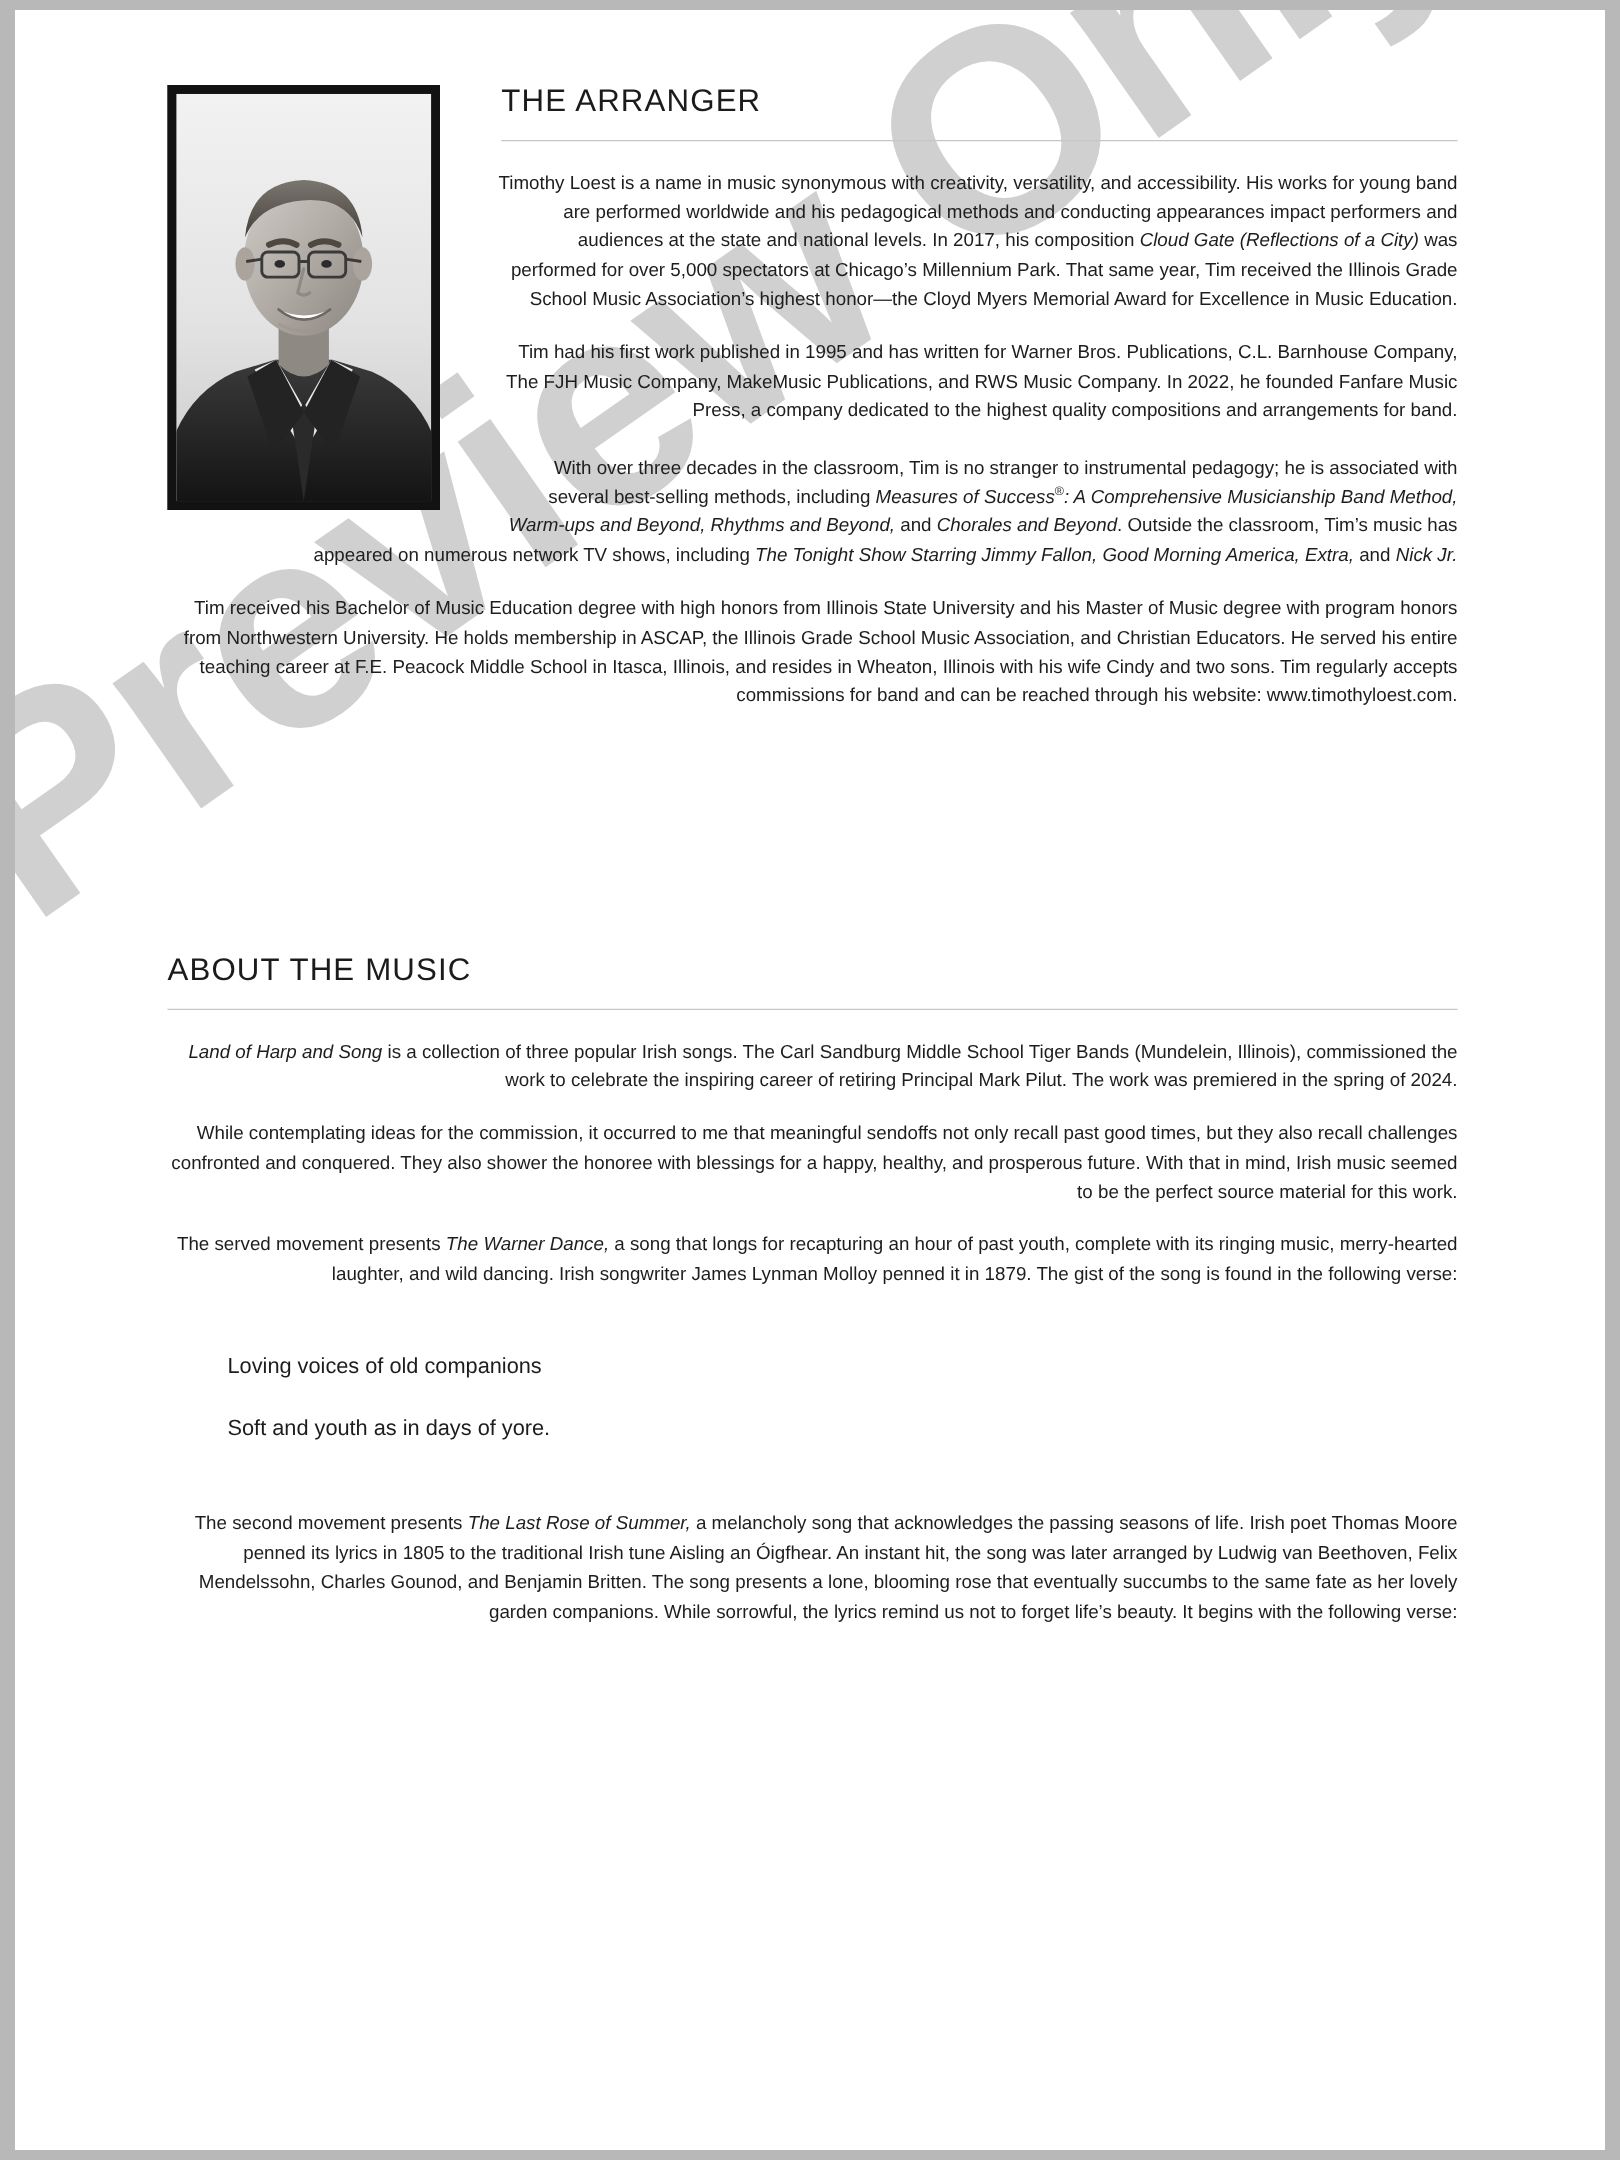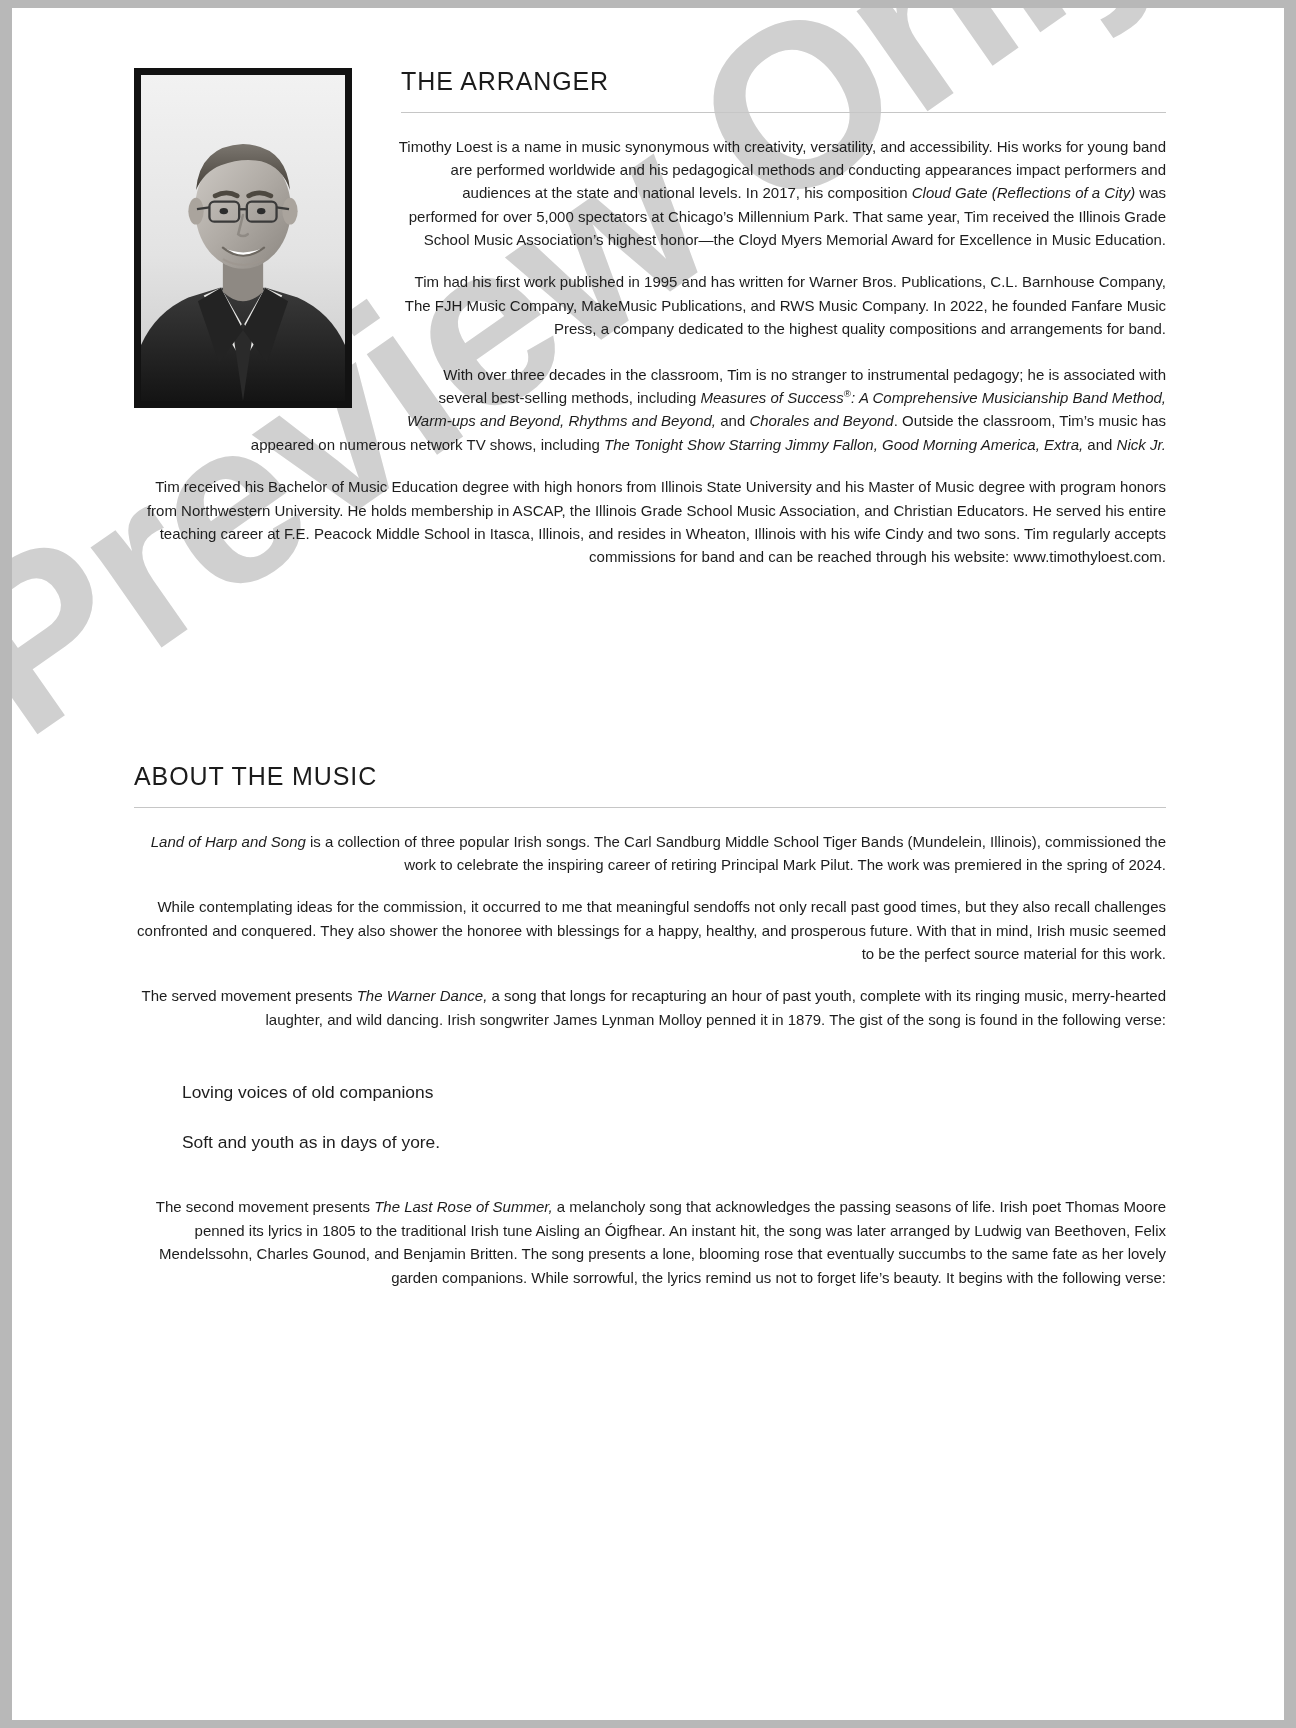--- a/index.html
+++ b/index.html
@@ -213,21 +213,21 @@
       <h2 class="sec-head">ABOUT THE MUSIC</h2>
       <hr class="sec-rule">
 
       <div style="margin-top:22px;">
         <p class="body"><span class="i">Land of Harp and Song</span><span> is a collection of three popular Irish songs. The Carl Sandburg Middle School Tiger Bands (Mundelein, Illinois), commissioned the work to celebrate the inspiring career of retiring Principal Mark Pilut. The work was premiered in the spring of 2024.</span></p>
 
         <p class="body">While contemplating ideas for the commission, it occurred to me that meaningful sendoffs not only recall past good times, but they also recall challenges confronted and conquered. They also shower the honoree with blessings for a happy, healthy, and prosperous future. With that in mind, Irish music seemed to be the perfect source material for this work.</p>
 
         <p class="body"><span>The served movement presents </span><span class="i">The Warner Dance,</span><span> a song that longs for recapturing an hour of past youth, complete with its ringing music, merry-hearted laughter, and wild dancing. Irish songwriter James Lynman Molloy penned it in 1879. The gist of the song is found in the following verse:</span></p>
 
-        <div class="verse" style="margin-top:48px; margin-bottom:40px;">
+        <div class="verse" style="margin-top:48px; margin-bottom:52px;">
           <p class="verse-line">Loving voices of old companions</p>
           <p class="verse-line">Soft and youth as in days of yore.</p>
         </div>
 
         <p class="body"><span>The second movement presents </span><span class="i">The Last Rose of Summer,</span><span> a melancholy song that acknowledges the passing seasons of life. Irish poet Thomas Moore penned its lyrics in 1805 to the traditional Irish tune Aisling an Óigfhear. An instant hit, the song was later arranged by Ludwig van Beethoven, Felix Mendelssohn, Charles Gounod, and Benjamin Britten. The song presents a lone, blooming rose that eventually succumbs to the same fate as her lovely garden companions. While sorrowful, the lyrics remind us not to forget life’s beauty. It begins with the following verse:</span></p>
       </div>
     </div>
 
   </div>
 </div>

